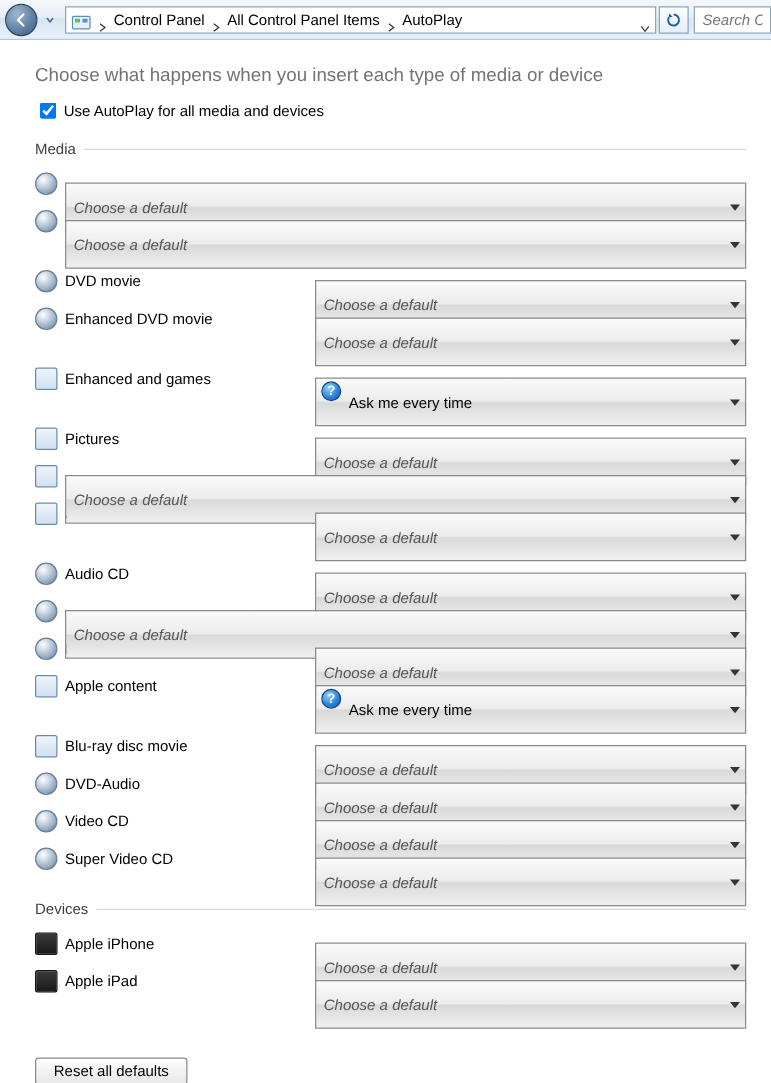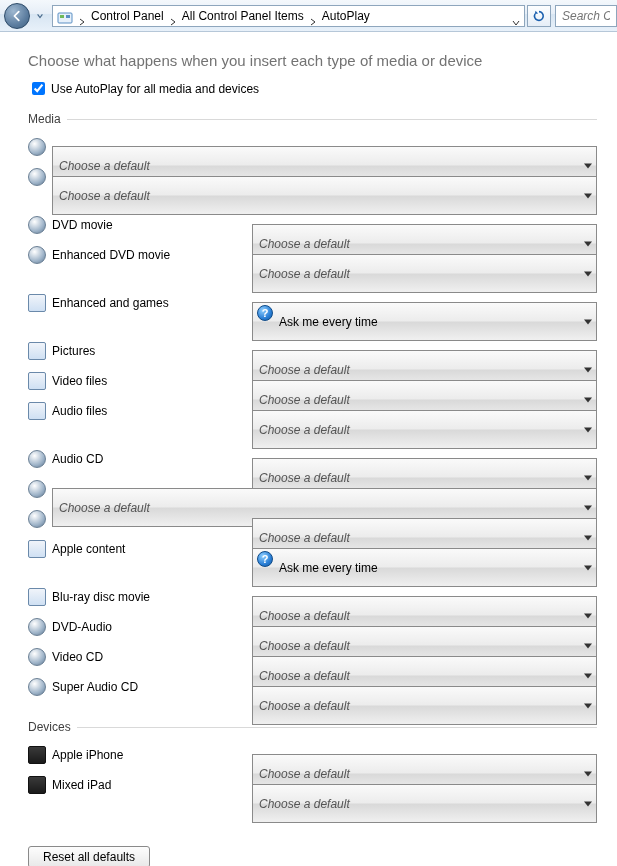--- a/index.html
+++ b/index.html
@@ -283,21 +283,20 @@
         <div class="row">
           <div class="icon square"></div>
           <div class="row-label">Pictures</div>
           <div class="combo">
             <span>Choose a default</span>
             <div class="caret"></div>
           </div>
         </div>
         <div class="row">
           <div class="icon square"></div>
-          <div class="row-label">Video files</div>
           <div class="combo">
             <span>Choose a default</span>
             <div class="caret"></div>
           </div>
         </div>
         <div class="row">
           <div class="icon square"></div>
           <div class="row-label">Audio files</div>
           <div class="combo">
             <span>Choose a default</span>
@@ -359,21 +358,21 @@
         <div class="row">
           <div class="icon"></div>
           <div class="row-label">Video CD</div>
           <div class="combo">
             <span>Choose a default</span>
             <div class="caret"></div>
           </div>
         </div>
         <div class="row">
           <div class="icon"></div>
-          <div class="row-label">Super Audio CD</div>
+          <div class="row-label">Super Video CD</div>
           <div class="combo">
             <span>Choose a default</span>
             <div class="caret"></div>
           </div>
         </div>
       </div>
       <div class="section-header">
         <span>Devices</span>
         <div class="rule"></div>
       </div>
@@ -381,21 +380,21 @@
         <div class="row">
           <div class="icon device"></div>
           <div class="row-label">Apple iPhone</div>
           <div class="combo">
             <span>Choose a default</span>
             <div class="caret"></div>
           </div>
         </div>
         <div class="row">
           <div class="icon device"></div>
-          <div class="row-label">Mixed iPad</div>
+          <div class="row-label">Apple iPad</div>
           <div class="combo">
             <span>Choose a default</span>
             <div class="caret"></div>
           </div>
         </div>
       </div>
     </div>
   <button class="reset-btn">Reset all defaults</button>
 </div>
 

